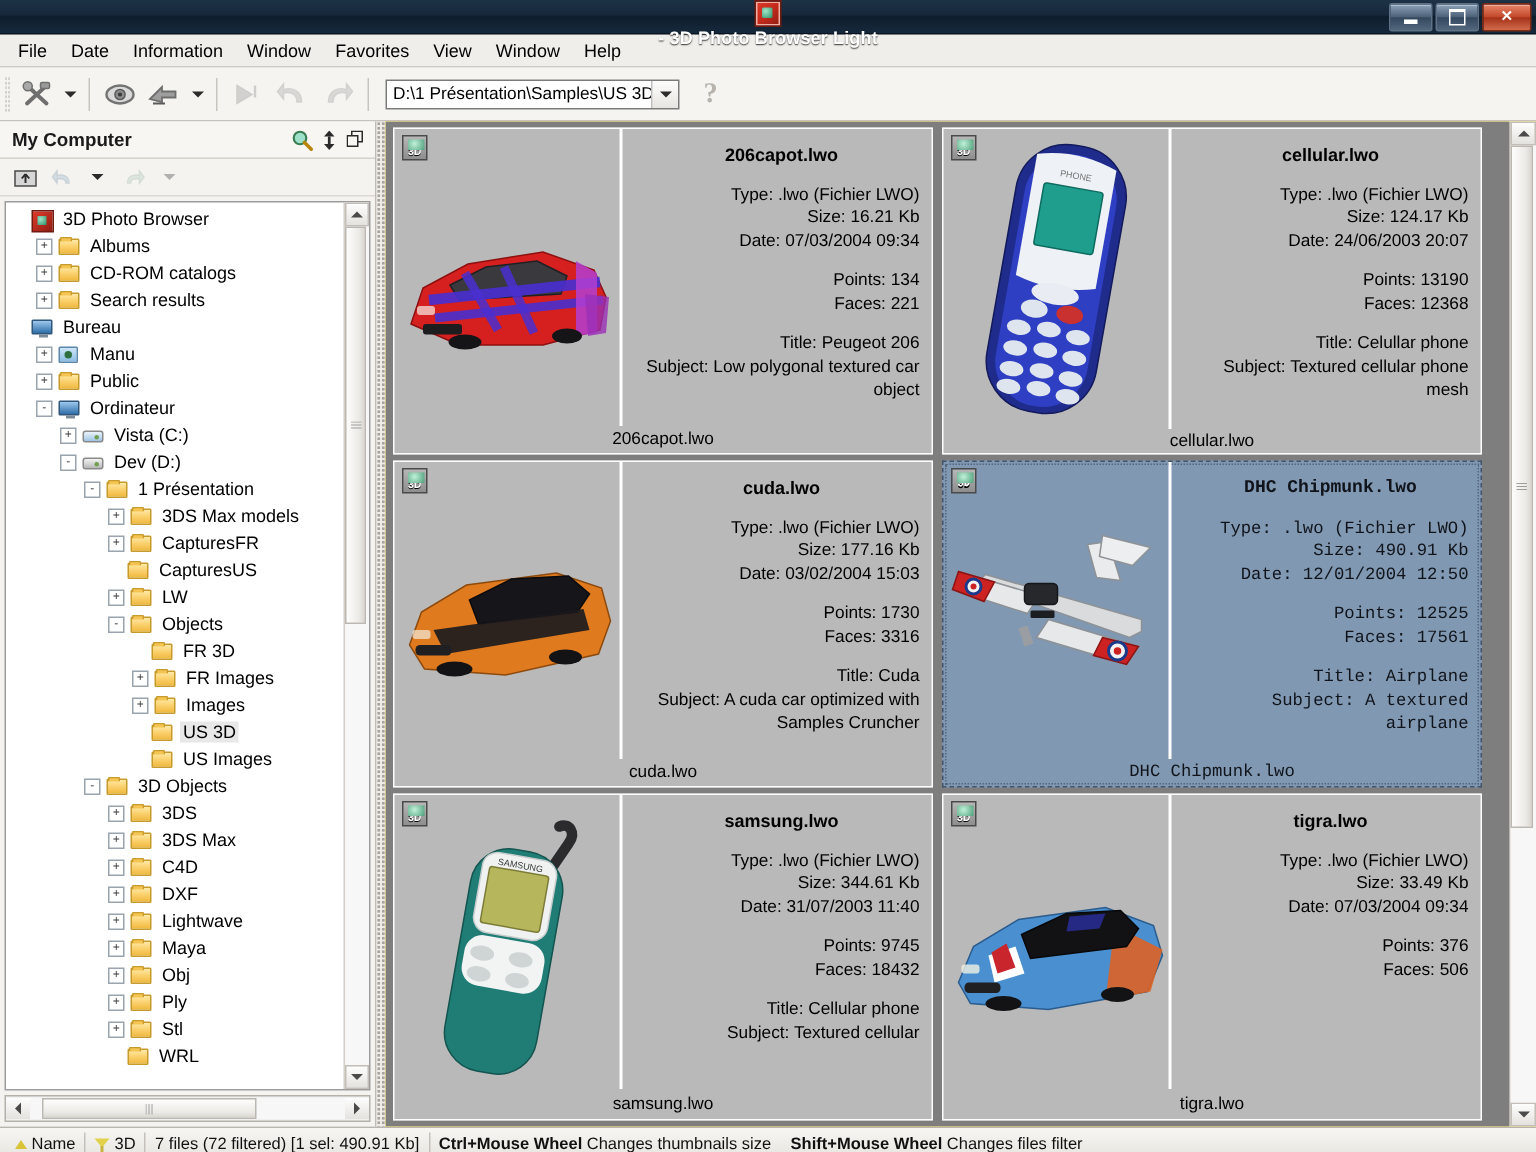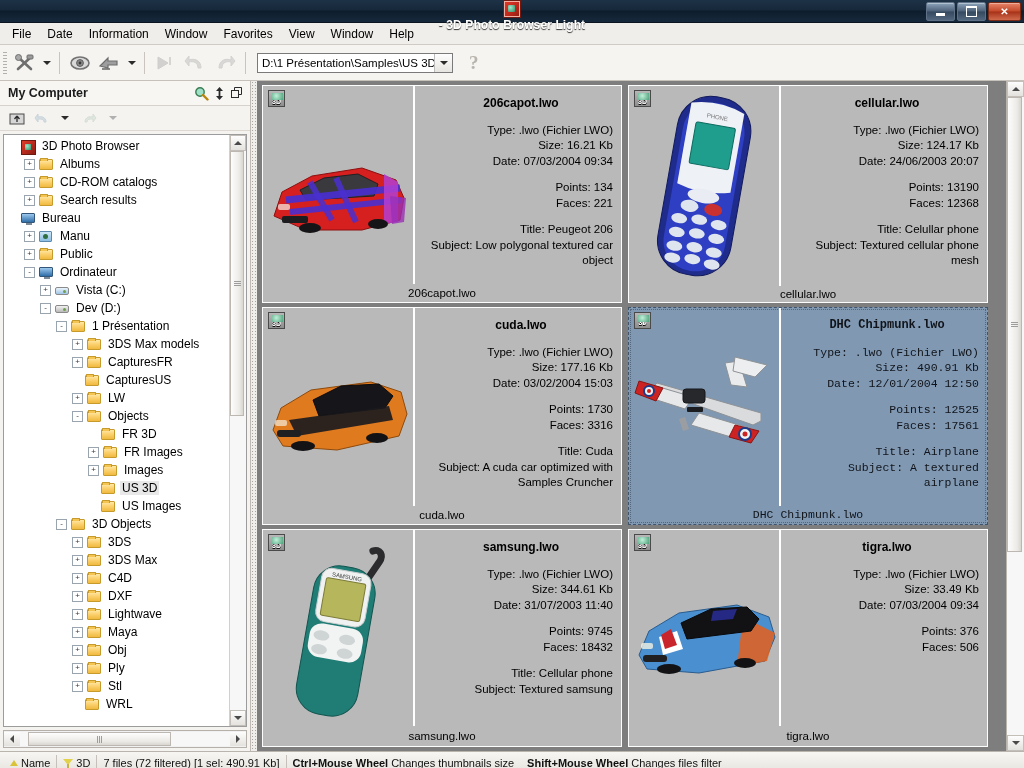--- a/index.html
+++ b/index.html
@@ -912,21 +912,21 @@
                 <div>Type: .lwo (Fichier LWO)</div>
                 <div>Size: 344.61 Kb</div>
                 <div>Date: 31/07/2003 11:40</div>
               </div>
               <div class="blk">
                 <div>Points: 9745</div>
                 <div>Faces: 18432</div>
               </div>
               <div class="blk">
                 <div>Title: Cellular phone</div>
-                <div>Subject: Textured samsung</div>
+                <div>Subject: Textured cellular</div>
               </div>
             </div>
           </div>
           <div class="cell-foot">samsung.lwo</div>
         </div>
         <div class="cell">
           <div class="cell-main">
             <div class="badge3d"><span class="gem"></span>3D</div>
             <div class="preview">
               <svg width="150" height="130" viewBox="0 0 150 130">

